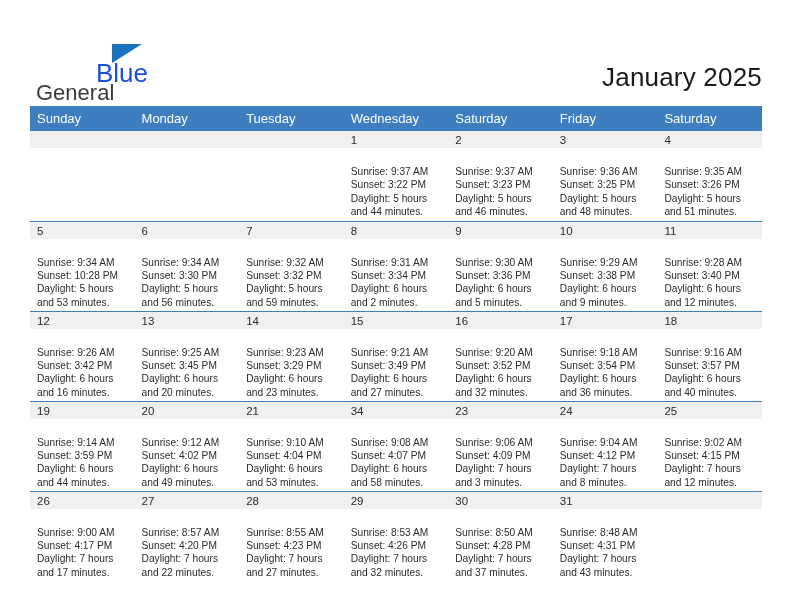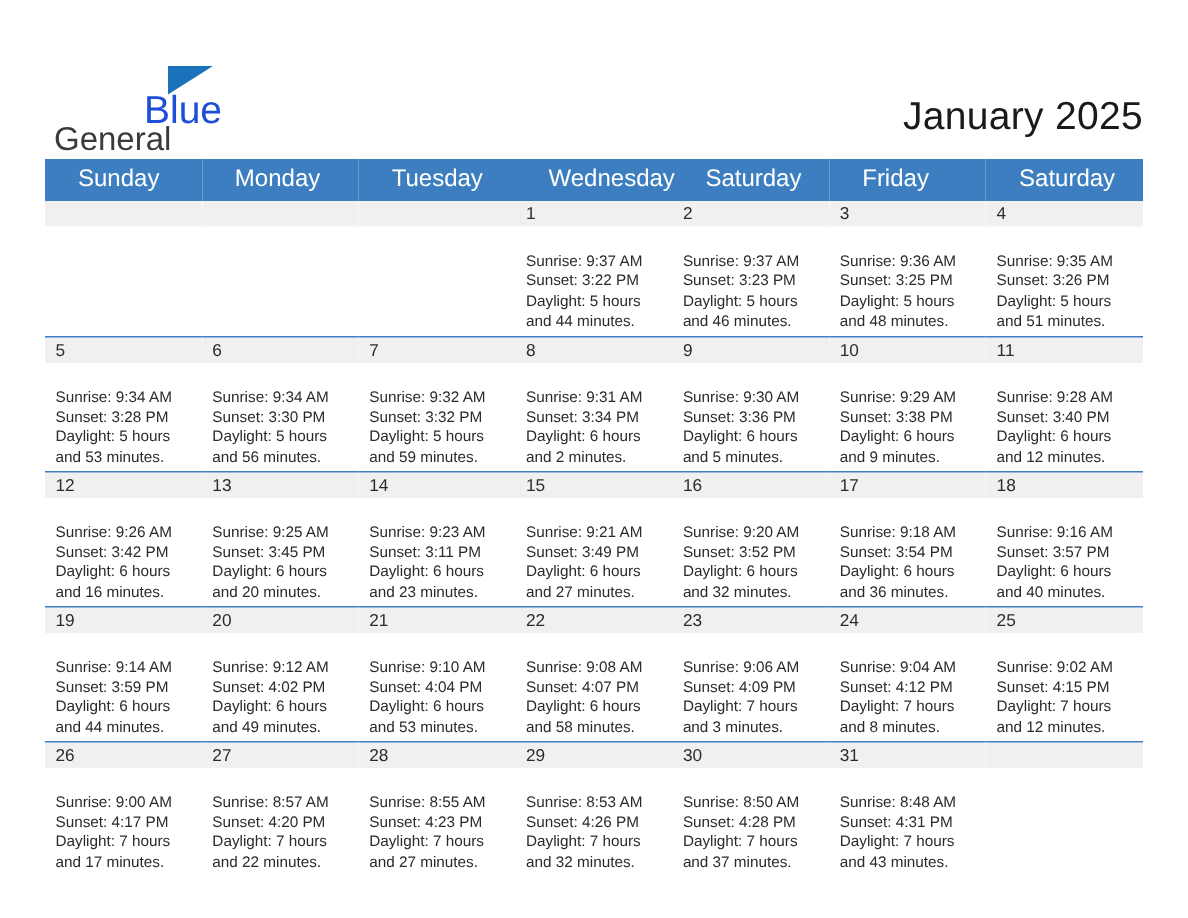--- a/index.html
+++ b/index.html
@@ -94,24 +94,24 @@
     position: absolute;
     left: 30px;
     top: 106px;
     width: 732px;
     border-collapse: collapse;
     table-layout: fixed;
   }
   .calendar th {
     background: #3c7ebf;
     color: #ffffff;
-    font-size: 16px;
+    font-size: 13px;
     font-weight: 400;
     text-align: left;
-    padding: 5px 0 5px 22px;
+    padding: 5px 0 5px 7px;
     height: 21px;
     border: none;
   }
   .calendar td {
     vertical-align: top;
     padding: 0;
     border-top: 1.5px solid #3c7ebf;
     height: 90px;
     background: #ffffff;
   }
@@ -216,21 +216,21 @@
               <div>Daylight: 5 hours</div>
               <div>and 51 minutes.</div>
             </div>
           </td>
         </tr>
         <tr class="week-row">
           <td>
             <div class="daynum-band">5</div>
             <div class="cell-body">
               <div>Sunrise: 9:34 AM</div>
-              <div>Sunset: 3:28 PM</div>
+              <div>Sunset: 10:28 PM</div>
               <div>Daylight: 5 hours</div>
               <div>and 53 minutes.</div>
             </div>
           </td>
           <td>
             <div class="daynum-band">6</div>
             <div class="cell-body">
               <div>Sunrise: 9:34 AM</div>
               <div>Sunset: 3:30 PM</div>
               <div>Daylight: 5 hours</div>
@@ -299,21 +299,21 @@
               <div>Sunrise: 9:25 AM</div>
               <div>Sunset: 3:45 PM</div>
               <div>Daylight: 6 hours</div>
               <div>and 20 minutes.</div>
             </div>
           </td>
           <td>
             <div class="daynum-band">14</div>
             <div class="cell-body">
               <div>Sunrise: 9:23 AM</div>
-              <div>Sunset: 3:11 PM</div>
+              <div>Sunset: 3:29 PM</div>
               <div>Daylight: 6 hours</div>
               <div>and 23 minutes.</div>
             </div>
           </td>
           <td>
             <div class="daynum-band">15</div>
             <div class="cell-body">
               <div>Sunrise: 9:21 AM</div>
               <div>Sunset: 3:49 PM</div>
               <div>Daylight: 6 hours</div>
@@ -370,21 +370,21 @@
           <td>
             <div class="daynum-band">21</div>
             <div class="cell-body">
               <div>Sunrise: 9:10 AM</div>
               <div>Sunset: 4:04 PM</div>
               <div>Daylight: 6 hours</div>
               <div>and 53 minutes.</div>
             </div>
           </td>
           <td>
-            <div class="daynum-band">22</div>
+            <div class="daynum-band">34</div>
             <div class="cell-body">
               <div>Sunrise: 9:08 AM</div>
               <div>Sunset: 4:07 PM</div>
               <div>Daylight: 6 hours</div>
               <div>and 58 minutes.</div>
             </div>
           </td>
           <td>
             <div class="daynum-band">23</div>
             <div class="cell-body">

